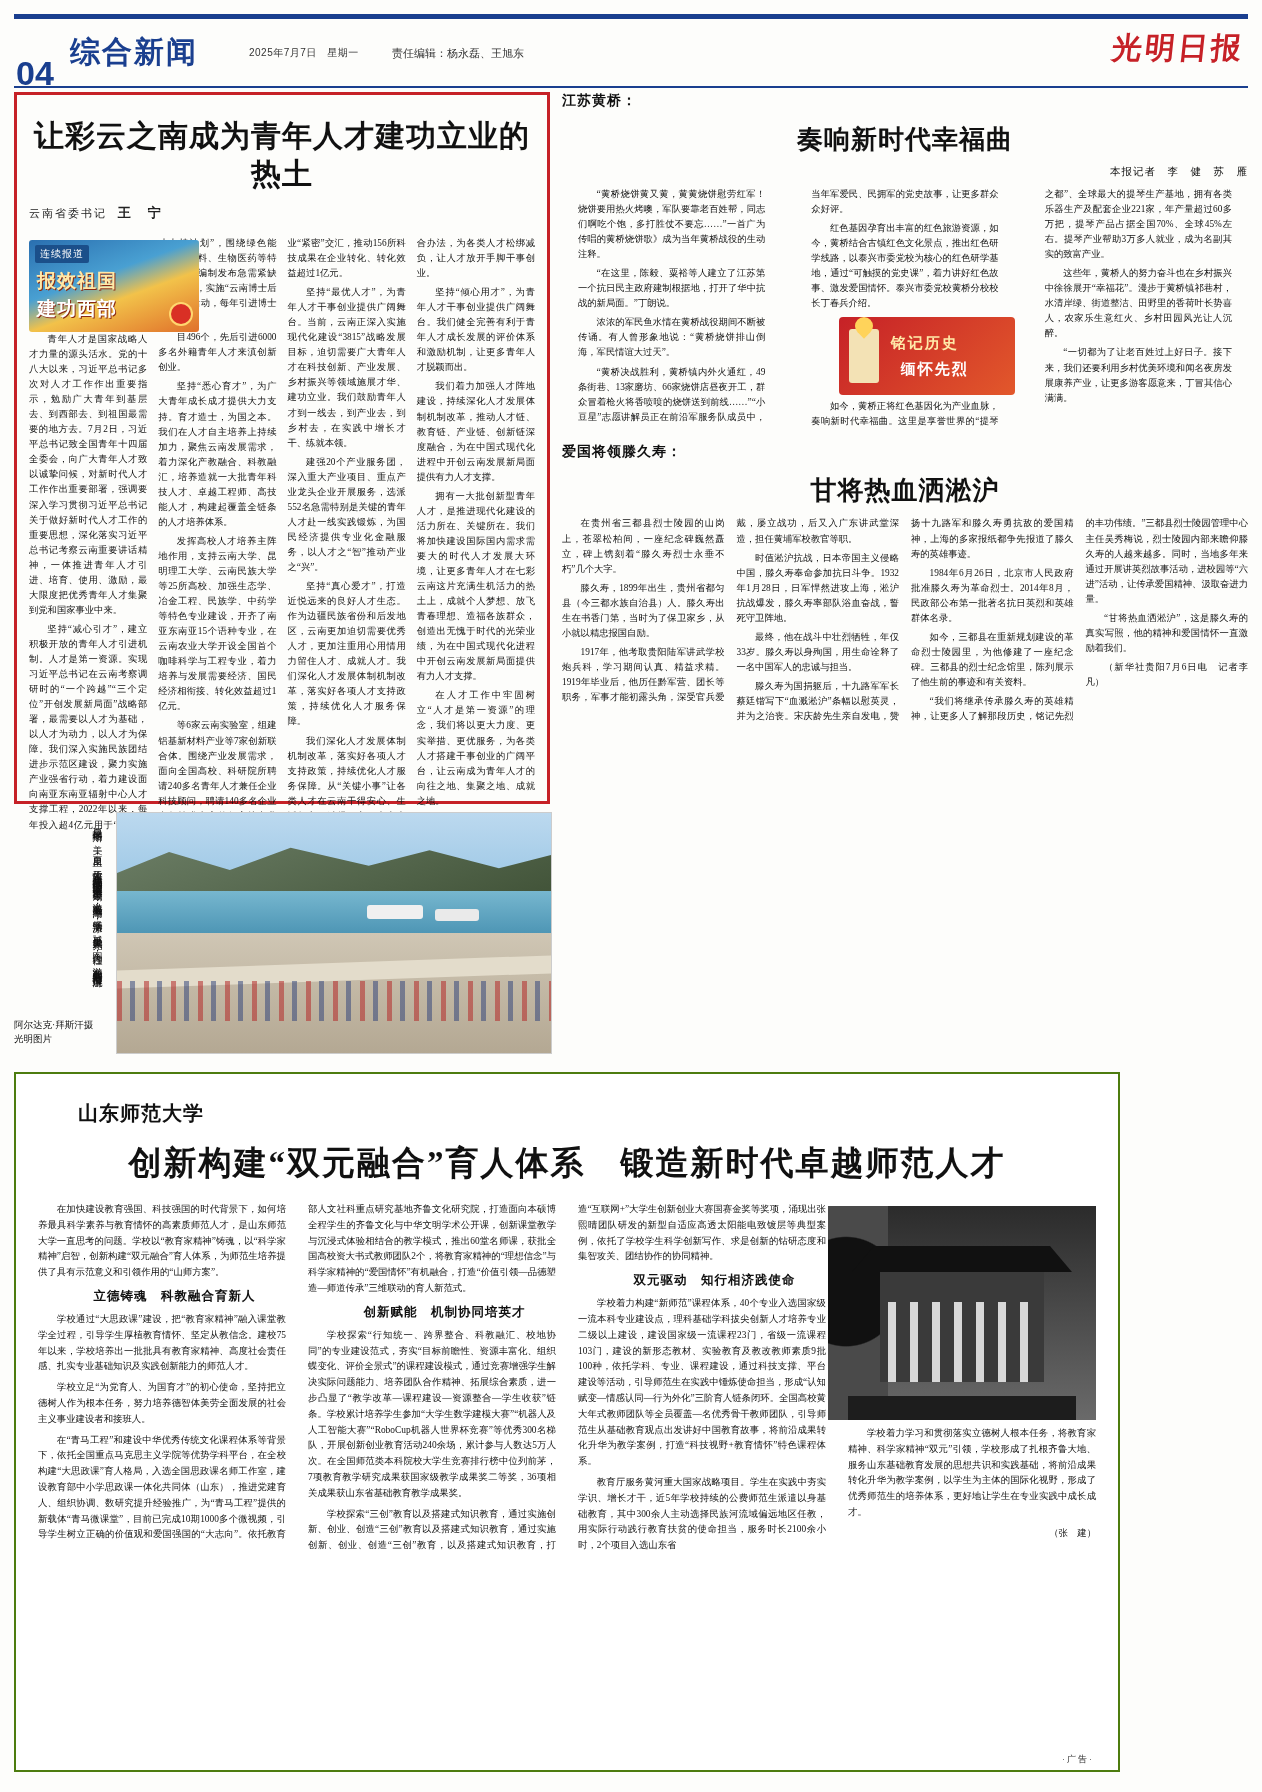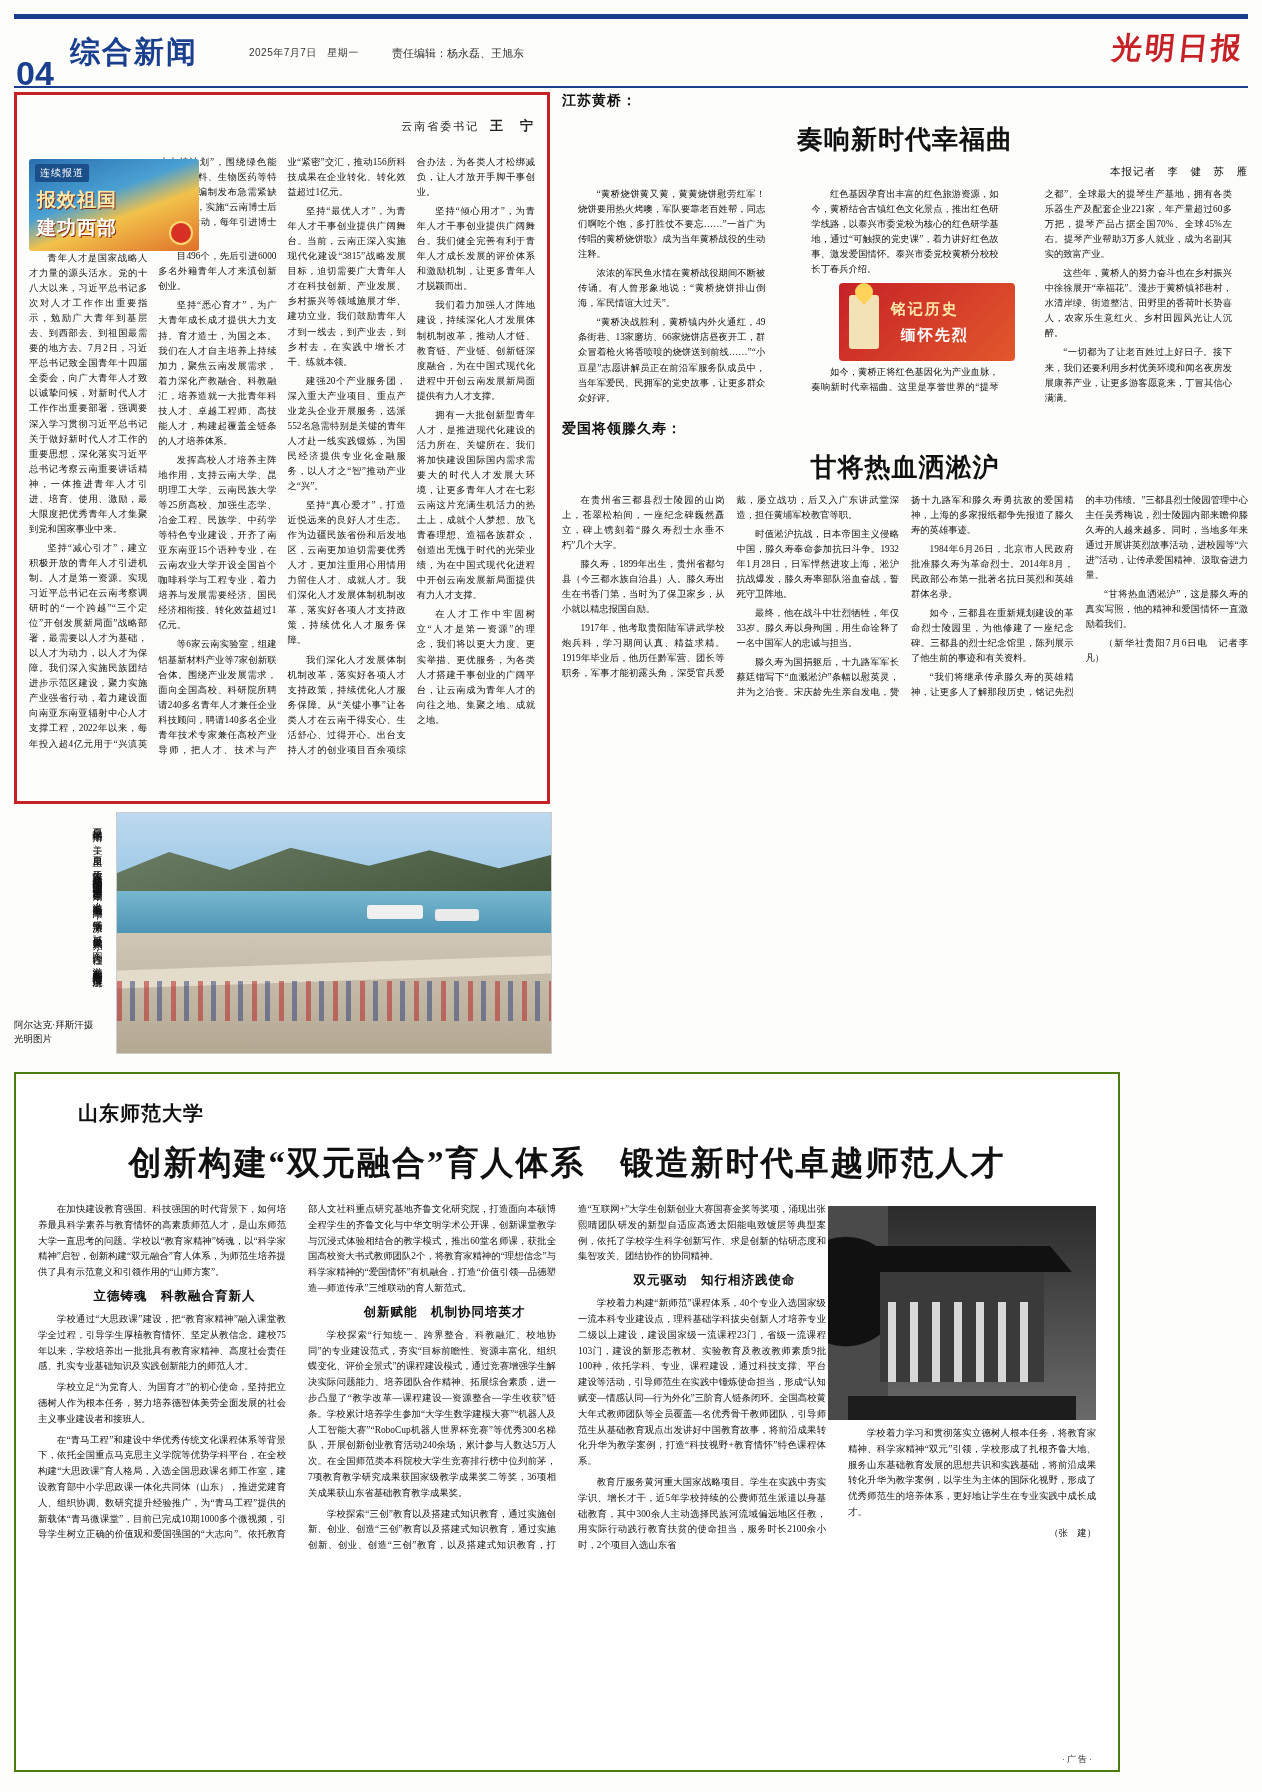--- a/index.html
+++ b/index.html
@@ -23,21 +23,21 @@
   
   .left-box{
     position:absolute;left:14px;top:92px;width:536px;height:712px;
     border:3px solid #c62127;box-sizing:border-box;padding:10px 12px;
   }
   .headline1{
     font-size:30px;font-weight:700;letter-spacing:1px;line-height:1.25;
     text-align:center;margin:12px 0 6px;
   }
   .byline{
-    text-align:right;font-size:11px;color:#222;margin:12px 0 20px;letter-spacing:2px;
+    text-align:left;font-size:11px;color:#222;margin:12px 0 14px;letter-spacing:2px;
   }
   .byline .name{font-size:13px;font-weight:700;margin-left:6px;}
 
   .logo-block{
     width:170px;height:92px;margin-top:4px;float:left;
     background:linear-gradient(160deg,#2a6fb0 0%,#49a0d2 40%,#f2c24a 60%,#e0702a 100%);
     border-radius:3px;position:relative;overflow:hidden;
   }
   .logo-block .lb-top{
     position:absolute;left:6px;top:5px;font-size:10px;color:#fff;
@@ -151,20 +151,21 @@
   <div class="masthead">
     <div class="pagenum">04</div>
     <div class="sectitle">综合新闻</div>
     <div class="dateline">2025年7月7日　星期一</div>
     <div class="editors">责任编辑：杨永磊、王旭东</div>
     <div class="brand">光明日报</div>
   </div>
   <div class="masthead-rule"></div>
 
   <div class="left-box">
+    <div class="headline1">让彩云之南成为青年人才建功立业的热土</div>
     <div class="byline">
       <span>云南省委书记</span>
       <span class="name">王　宁</span>
     </div>
 
     <div class="cols4">
       <div class="logo-block">
         <div class="lb-top">连续报道</div>
         <div class="lb-main">报效祖国</div>
         <div class="lb-sub">建功西部</div>
@@ -188,20 +189,21 @@
   </div>
 
   <div class="right-col">
 
     <div class="kicker">江苏黄桥：</div>
     <div class="headline2">奏响新时代幸福曲</div>
     <div class="subbyline">本报记者　李　健　苏　雁</div>
 
     <div class="cols3">
       <p>“黄桥烧饼黄又黄，黄黄烧饼慰劳红军！烧饼要用热火烤噢，军队要靠老百姓帮，同志们啊吃个饱，多打胜仗不要忘……”一首广为传唱的黄桥烧饼歌》成为当年黄桥战役的生动注释。</p>
+      <p>“在这里，陈毅、粟裕等人建立了江苏第一个抗日民主政府建制根据地，打开了华中抗战的新局面。”丁朗说。</p>
       <p>浓浓的军民鱼水情在黄桥战役期间不断被传诵。有人曾形象地说：“黄桥烧饼排山倒海，军民情谊大过天”。</p>
       <p>“黄桥决战胜利，黄桥镇内外火通红，49条街巷、13家磨坊、66家烧饼店昼夜开工，群众冒着枪火将香喷喷的烧饼送到前线……”“小豆星”志愿讲解员正在前沿军服务队成员中，当年军爱民、民拥军的党史故事，让更多群众众好评。</p>
       <p>红色基因孕育出丰富的红色旅游资源，如今，黄桥结合古镇红色文化景点，推出红色研学线路，以泰兴市委党校为核心的红色研学基地，通过“可触摸的党史课”，着力讲好红色故事、激发爱国情怀。泰兴市委党校黄桥分校校长丁春兵介绍。</p>
       <div class="stamp">
         <div class="torch"></div>
         <div class="s1">铭记历史</div>
         <div class="s2">缅怀先烈</div>
       </div>
       <p>如今，黄桥正将红色基因化为产业血脉，奏响新时代幸福曲。这里是享誉世界的“提琴之都”、全球最大的提琴生产基地，拥有各类乐器生产及配套企业221家，年产量超过60多万把，提琴产品占据全国70%、全球45%左右。提琴产业帮助3万多人就业，成为名副其实的致富产业。</p>
       <p>这些年，黄桥人的努力奋斗也在乡村振兴中徐徐展开“幸福花”。漫步于黄桥镇祁巷村，水清岸绿、街道整洁、田野里的香荷叶长势喜人，农家乐生意红火、乡村田园风光让人沉醉。</p>

